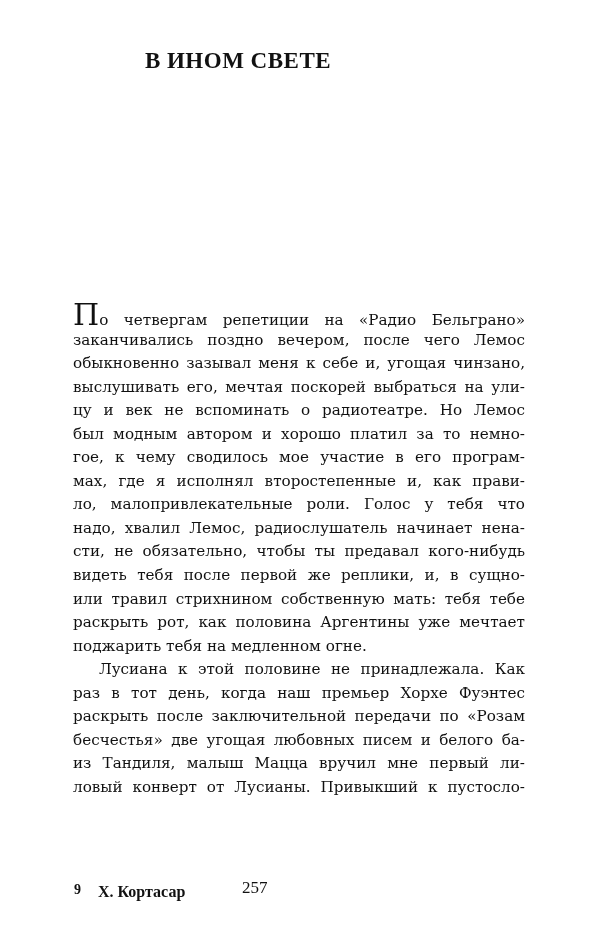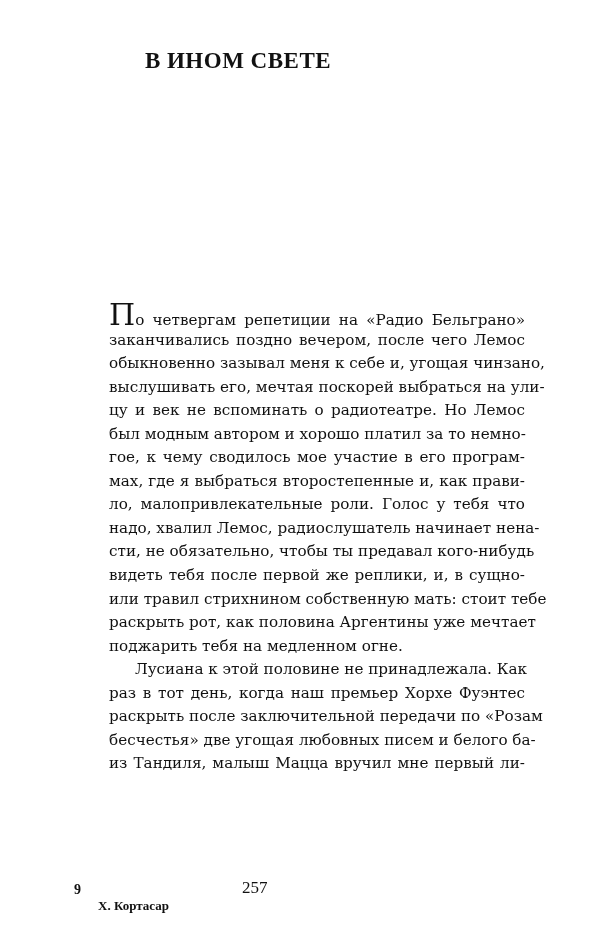--- a/index.html
+++ b/index.html
@@ -7,58 +7,59 @@
   .title {
     position: absolute; left: 0; top: 48px; width: 476px; text-align: center;
     font-family: "Liberation Serif", serif; font-weight: bold; font-size: 23px; letter-spacing: 0.5px;
   }
   .text {
     position: absolute; left: 73px; top: 305px; width: 452px;
     font-family: "DejaVu Serif", serif; font-size: 16px;
   }
   .line {
     display: block; height: 23.55px; line-height: 23.55px; white-space: nowrap;
-    text-align: justify; text-align-last: justify; font-size: 15.2px; margin-left: 36px;
+    text-align: justify; text-align-last: justify; font-size: 15.2px;
   }
   .line.last { text-align-last: left; }
   .line.indent { padding-left: 26px; }
   .dropcap { font-size: 30px; line-height: 20px; font-family: "DejaVu Serif", serif; }
   .footer {
     position: absolute; left: 74px; top: 878px; width: 460px; height: 24px;
     font-family: "Liberation Serif", serif; font-size: 14px;
   }
   .sig-num { position: absolute; left: 0; top: 4px; font-weight: bold; font-size: 14px; }
-  .sig-author { position: absolute; left: 24px; top: 20px; font-weight: bold; font-size: 13px; }
+  .sig-author { position: absolute; left: 24px; top: 5px; font-weight: bold; font-size: 16px; }
   .page-num { position: absolute; left: 168px; top: 0px; font-size: 17px; }
 </style>
 </head>
 <body>
 
 <div class="title">В ИНОМ СВЕТЕ</div>
 
 <div class="text" id="body-text">
     <span class="line"><span class="dropcap">П</span><span>о четвергам репетиции на «Радио Бельграно»</span></span>
     <span class="line"><span>заканчивались поздно вечером, после чего Лемос</span></span>
     <span class="line"><span>обыкновенно зазывал меня к себе и, угощая чинзано,</span></span>
     <span class="line"><span>выслушивать его, мечтая поскорей выбраться на ули-</span></span>
     <span class="line"><span>цу и век не вспоминать о радиотеатре. Но Лемос</span></span>
     <span class="line"><span>был модным автором и хорошо платил за то немно-</span></span>
     <span class="line"><span>гое, к чему сводилось мое участие в его програм-</span></span>
-    <span class="line"><span>мах, где я выбраться второстепенные и, как прави-</span></span>
+    <span class="line"><span>мах, где я исполнял второстепенные и, как прави-</span></span>
     <span class="line"><span>ло, малопривлекательные роли. Голос у тебя что</span></span>
     <span class="line"><span>надо, хвалил Лемос, радиослушатель начинает нена-</span></span>
     <span class="line"><span>сти, не обязательно, чтобы ты предавал кого-нибудь</span></span>
     <span class="line"><span>видеть тебя после первой же реплики, и, в сущно-</span></span>
-    <span class="line"><span>или травил стрихнином собственную мать: стоит тебе</span></span>
+    <span class="line"><span>или травил стрихнином собственную мать: тебя тебе</span></span>
     <span class="line"><span>раскрыть рот, как половина Аргентины уже мечтает</span></span>
     <span class="line last"><span>поджарить тебя на медленном огне.</span></span>
     <span class="line indent"><span>Лусиана к этой половине не принадлежала. Как</span></span>
     <span class="line"><span>раз в тот день, когда наш премьер Хорхе Фуэнтес</span></span>
     <span class="line"><span>раскрыть после заключительной передачи по «Розам</span></span>
     <span class="line"><span>бесчестья» две угощая любовных писем и белого ба-</span></span>
     <span class="line"><span>из Тандиля, малыш Мацца вручил мне первый ли-</span></span>
+    <span class="line"><span>ловый конверт от Лусианы. Привыкший к пустосло-</span></span>
   </div>
 
 <div class="footer">
   <span class="sig-num">9</span>
   <span class="sig-author">Х. Кортасар</span>
   <span class="page-num">257</span>
 </div>
 
 </body></html>

